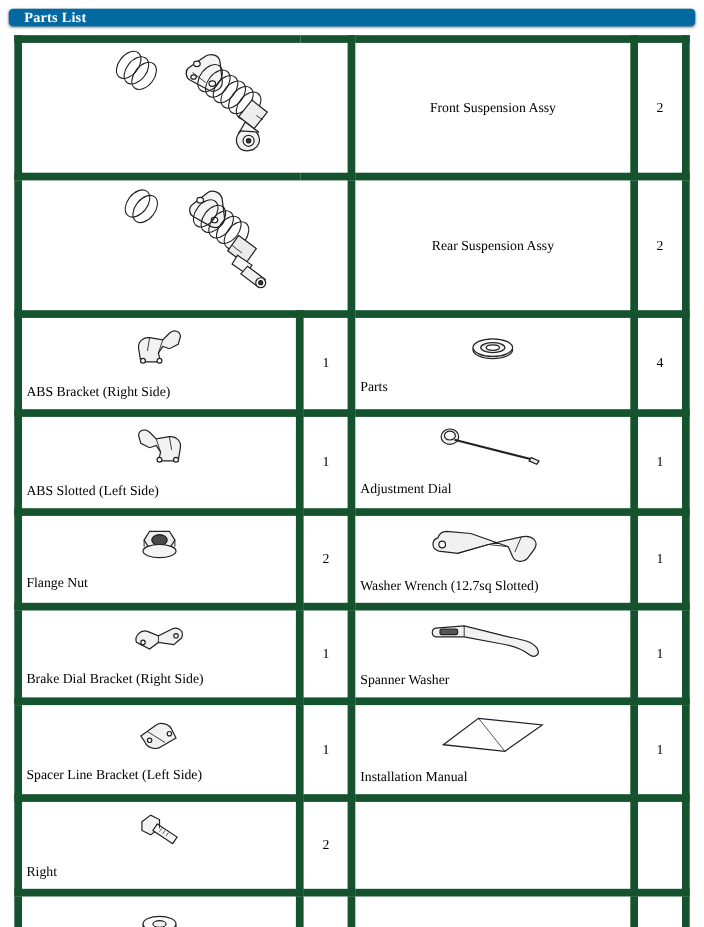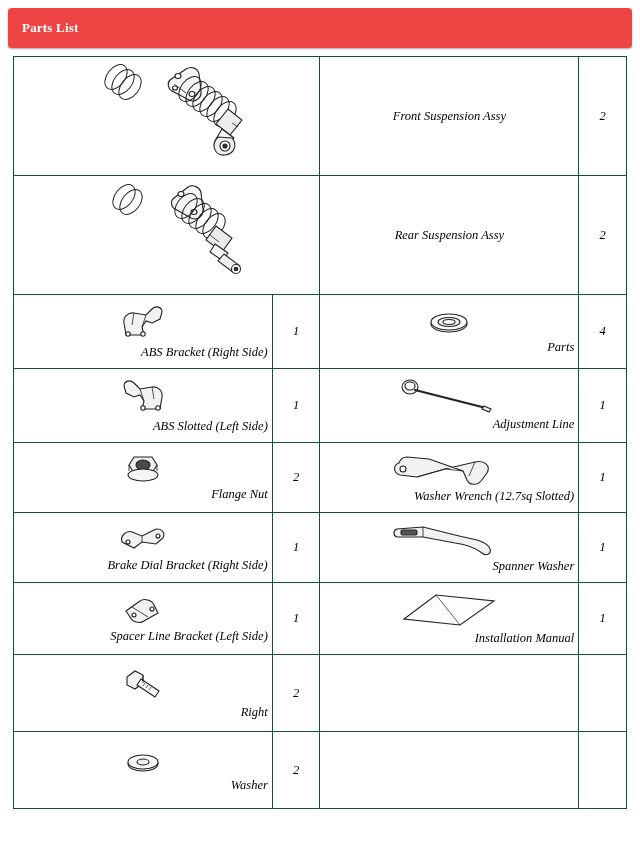--- a/index.html
+++ b/index.html
@@ -17,22 +17,22 @@
   .page {
     width: 640px;
     height: 843px;
     position: relative;
     box-sizing: border-box;
     padding: 0;
   }
   
   .title-bar {
     margin: 8px 8px 0 8px;
-    height: 40px;
-    background: #ef4444;
+    height: 16px;
+    background: #0369a1;
     border-radius: 4px;
     display: flex;
     align-items: center;
     box-shadow: 0 1px 2px rgba(0,0,0,0.35);
   }
   .title-bar .title-text {
     color: #ffffff;
     font-family: "Liberation Serif", serif;
     font-weight: bold;
     font-size: 13px;
@@ -40,41 +40,40 @@
     letter-spacing: 0.2px;
   }
   
   .parts-table {
     margin: 8px 13px 0 13px;
     border-collapse: collapse;
     width: 614px;
     table-layout: fixed;
   }
   .parts-table td {
-    border: 1px solid #14532d;
+    border: 7px solid #14532d;
     vertical-align: middle;
     padding: 0;
-    font-style: italic;
   }
   .cell-pad {
     padding: 6px 4px 8px 4px;
     text-align: center;
   }
   .img-box {
     display: flex;
     align-items: center;
     justify-content: center;
     width: 100%;
   }
   .label {
     font-size: 12.5px;
     font-family: "Liberation Serif", serif;
-    text-align: right;
+    text-align: left;
     line-height: 1.2;
-    margin-top: 0;
+    margin-top: 10px;
   }
   .qty {
     font-size: 12.5px;
     font-family: "Liberation Serif", serif;
     text-align: center;
   }
   .name-cell {
     font-size: 12.5px;
     font-family: "Liberation Serif", serif;
     text-align: center;
@@ -267,21 +266,21 @@
             <div class="img-box">
               <svg width="110" height="40" viewBox="0 0 110 40">
                 <g fill="none" stroke="#222" stroke-width="1.1">
                   <ellipse cx="16" cy="10" rx="8" ry="7" fill="#f0f0f0"></ellipse>
                   <ellipse cx="16" cy="9" rx="5" ry="4" fill="#fafafa"></ellipse>
                   <path d="M21,13 L92,31" stroke-width="2" stroke-linecap="round" fill="none"></path>
                   <path d="M90,29 L97,32 L95,35 L88,32 Z" fill="#eee"></path>
                 </g>
               </svg>
             </div>
-            <div class="label">Adjustment Line</div>
+            <div class="label">Adjustment Dial</div>
           </div>
         </td>
         <td class="qty">
           <div>1</div>
         </td>
       </tr>
 
       <tr>
         <td>
           <div class="cell-pad">

